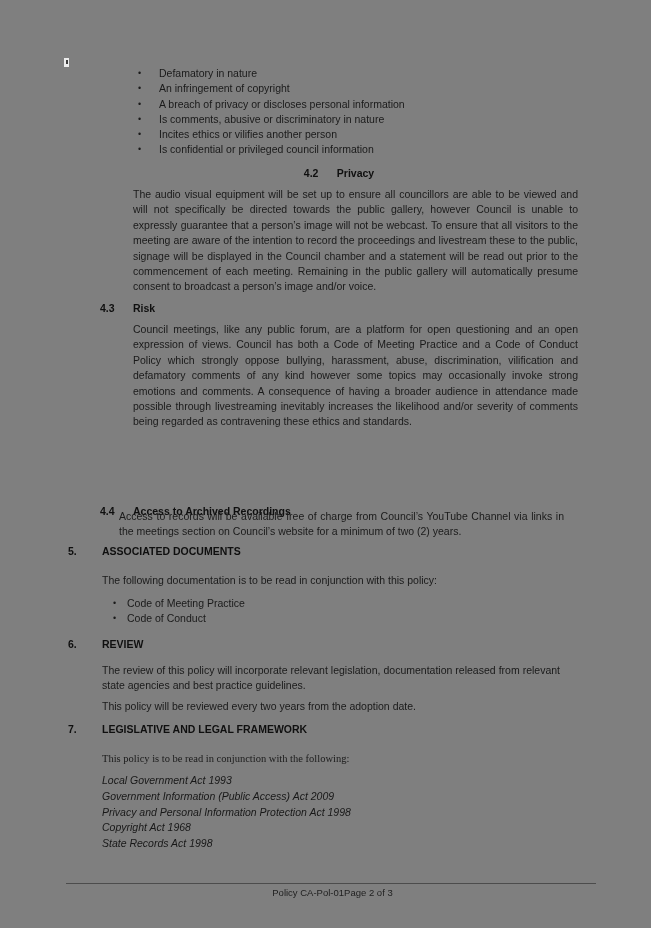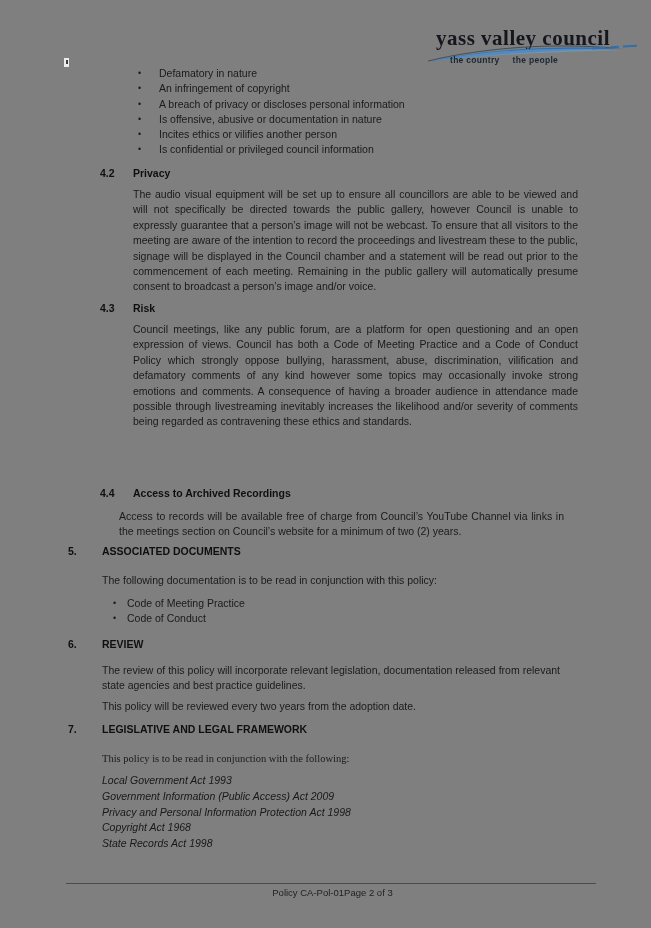--- a/index.html
+++ b/index.html
@@ -56,77 +56,65 @@
     position:absolute;left:68px;top:887px;width:529px;
     display:flex;justify-content:center;
     font-size:9.5px;color:#1f1f1f;
   }
 </style>
 </head>
 <body>
 
 <div class="page">
 
-  <div class="logo">
-    <div class="logo-title">yass valley council</div>
-    <svg class="logo-swoosh" width="216" height="24" viewBox="0 0 216 24">
-      <path d="M2,20 C60,6 130,2 186,7" fill="none" stroke="#23313f" stroke-width="0.8" opacity="0.8"></path>
-      <path d="M2,21 C58,8 128,4 198,8 C130,9 58,13 2,21 Z" fill="#2f6fad"></path>
-      <path d="M2,21 C58,9 126,5.5 196,9.2 C128,10.5 56,14 2,21 Z" fill="#6fa3d4" opacity="0.55"></path>
-      <path d="M166,7.5 L214,4.5" fill="none" stroke="#2f6fad" stroke-width="2" stroke-dasharray="14 5 8 4"></path>
-    </svg>
-    <div class="logo-tagline">
-      <span>the country</span><span>the people</span>
-    </div>
-  </div>
 
   <div class="artifact">
       <i></i>
     </div>
 
   <div class="abs bullet-list intro-bullets body-text" style="left:138px;top:66px;width:420px;">
     <div class="b-row">
         <span class="b-dot">•</span>
         <span>Defamatory in nature</span>
       </div>
     <div class="b-row">
         <span class="b-dot">•</span>
         <span>An infringement of copyright</span>
       </div>
     <div class="b-row">
         <span class="b-dot">•</span>
         <span>A breach of privacy or discloses personal information</span>
       </div>
     <div class="b-row">
         <span class="b-dot">•</span>
-        <span>Is offensive, abusive or documentation in nature</span>
+        <span>Is comments, abusive or discriminatory in nature</span>
       </div>
     <div class="b-row">
         <span class="b-dot">•</span>
         <span>Incites ethics or vilifies another person</span>
       </div>
     <div class="b-row">
         <span class="b-dot">•</span>
         <span>Is confidential or privileged council information</span>
       </div>
   </div>
 
-  <div class="abs heading-row" style="left:100px;top:166px;width:478px;">
+  <div class="abs heading-row" style="left:100px;top:166px;width:478px;justify-content:center;">
     <span class="num2">4.2</span>
     <span>Privacy</span>
   </div>
   <div class="abs body-text just" style="left:133px;top:187px;width:445px;">The audio visual equipment will be set up to ensure all councillors are able to be viewed and will not specifically be directed towards the public gallery, however Council is unable to expressly guarantee that a person’s image will not be webcast.  To ensure that all visitors to the meeting are aware of the intention to record the proceedings and livestream these to the public, signage will be displayed in the Council chamber and a statement will be read out prior to the commencement of each meeting.  Remaining in the public gallery will automatically presume consent to broadcast a person’s image and/or voice.</div>
 
   <div class="abs heading-row" style="left:100px;top:301px;width:478px;">
     <span class="num2">4.3</span>
     <span>Risk</span>
   </div>
   <div class="abs body-text just" style="left:133px;top:322px;width:445px;">Council meetings, like any public forum, are a platform for open questioning and an open expression of views.  Council has both a Code of Meeting Practice and a Code of Conduct Policy which strongly oppose bullying, harassment, abuse, discrimination, vilification and defamatory comments of any kind however some topics may occasionally invoke strong emotions and comments.  A consequence of having a broader audience in attendance made possible through livestreaming inevitably increases the likelihood and/or severity of comments being regarded as contravening these ethics and standards.</div>
 
-  <div class="abs heading-row" style="left:100px;top:486px;width:478px;align-items:flex-end;">
+  <div class="abs heading-row" style="left:100px;top:504px;width:478px;align-items:flex-end;">
     <span class="num2">4.4</span>
     <span>Access to Archived Recordings</span>
   </div>
   <div class="abs body-text just" style="left:119px;top:509px;width:445px;">Access to records will be available free of charge from Council’s YouTube Channel via links in the meetings section on Council’s website for a minimum of two (2) years.</div>
 
   <div class="abs heading-row" style="left:68px;top:544px;width:510px;">
     <span class="num1">5.</span>
     <span>ASSOCIATED DOCUMENTS</span>
   </div>
   <div class="abs body-text" style="left:102px;top:573px;width:476px;">The following documentation is to be read in conjunction with this policy:</div>

